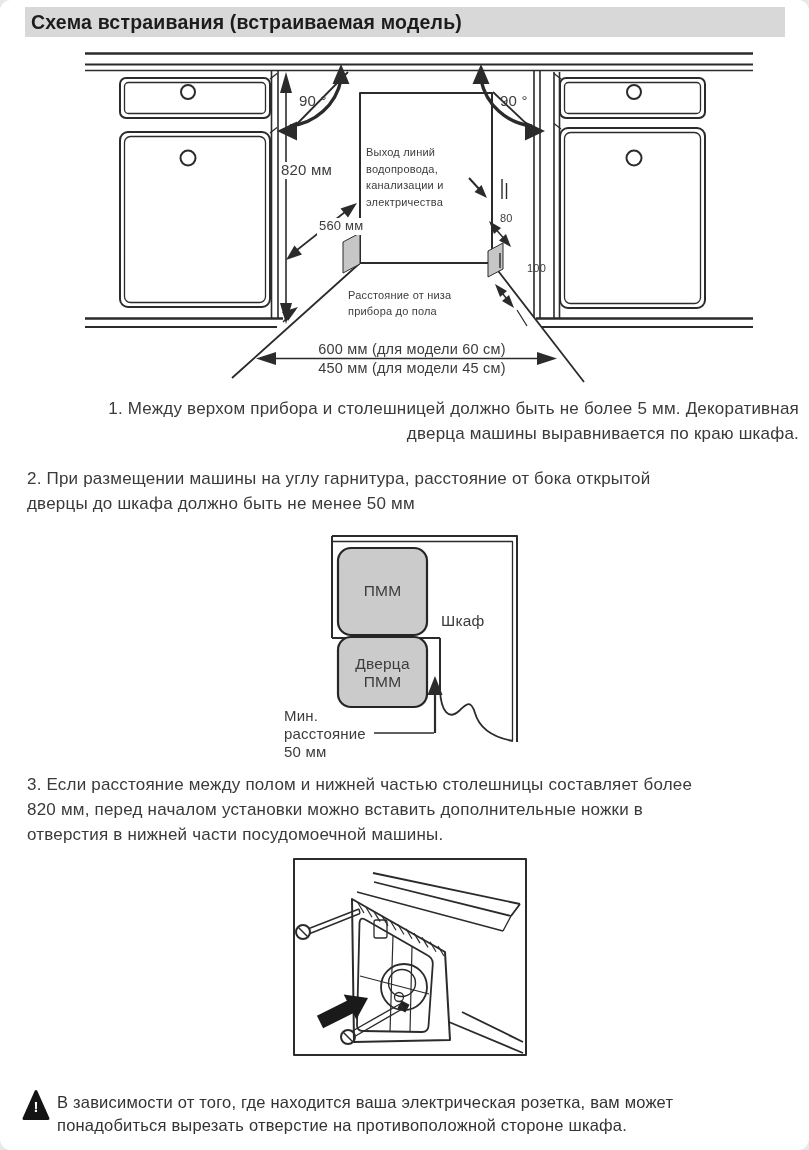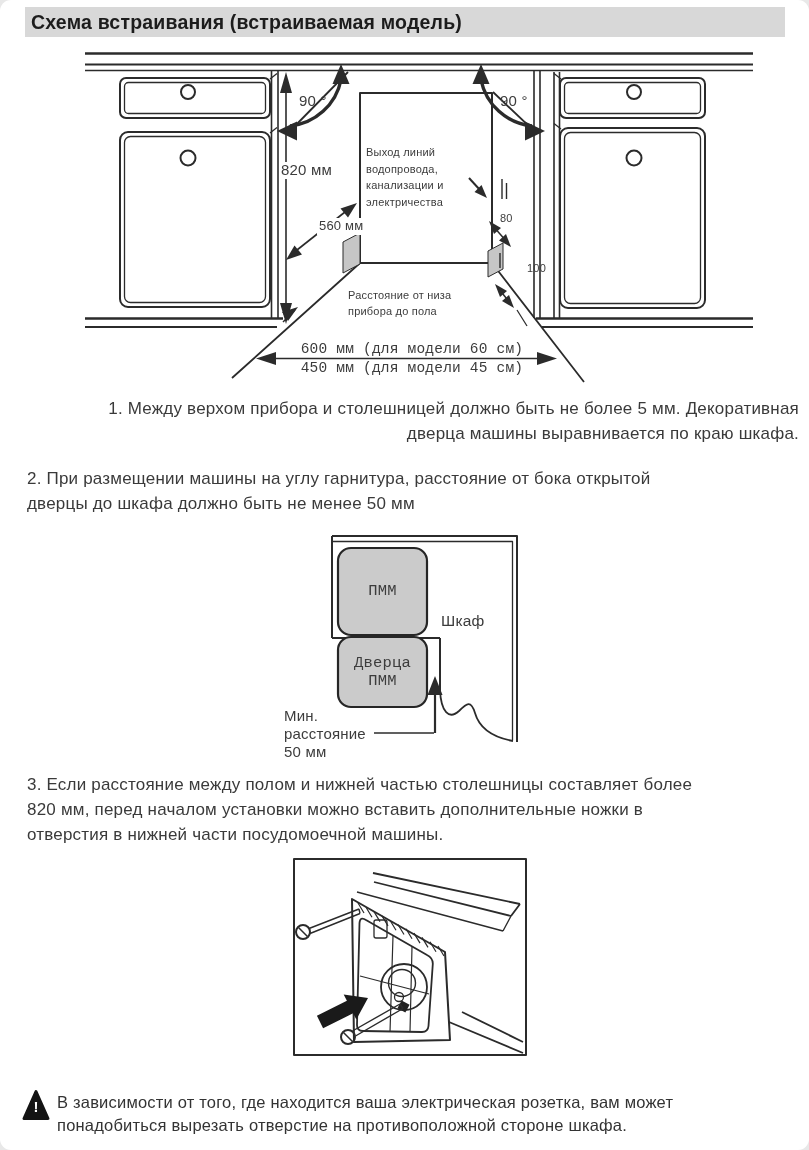--- a/index.html
+++ b/index.html
@@ -10,21 +10,21 @@
         color:#1c1c1c;letter-spacing:.2px;white-space:nowrap;}
   svg.art{position:absolute;left:0;top:0;width:809px;height:1150px;}
   .lbl{position:absolute;font-size:11px;line-height:16.5px;color:#3c3c3c;white-space:pre-line;letter-spacing:.2px;}
   .wbg{background:#fff;padding:0 2px;}
   .para{position:absolute;left:27px;width:772px;font-size:17px;line-height:25px;letter-spacing:.2px;
         color:#3a3a3a;white-space:pre-wrap;}
   .warn-text{position:absolute;left:57px;top:1091px;width:740px;font-size:16.5px;line-height:22.5px;
         color:#333;white-space:pre-line;letter-spacing:.2px;}
   .warn-mark{position:absolute;left:31px;top:1098px;width:10px;text-align:center;color:#fff;
         font-size:15px;font-weight:700;}
-  .ctr{text-align:center;font-family:Liberation Mono, monospace;}
+  .ctr{text-align:center;}
   .rt{text-align:left;}
 </style>
 </head>
 <body>
 
 <div class="page">
 
   <div class="title-bar">
     <span>Схема встраивания (встраиваемая модель)</span>
   </div>

